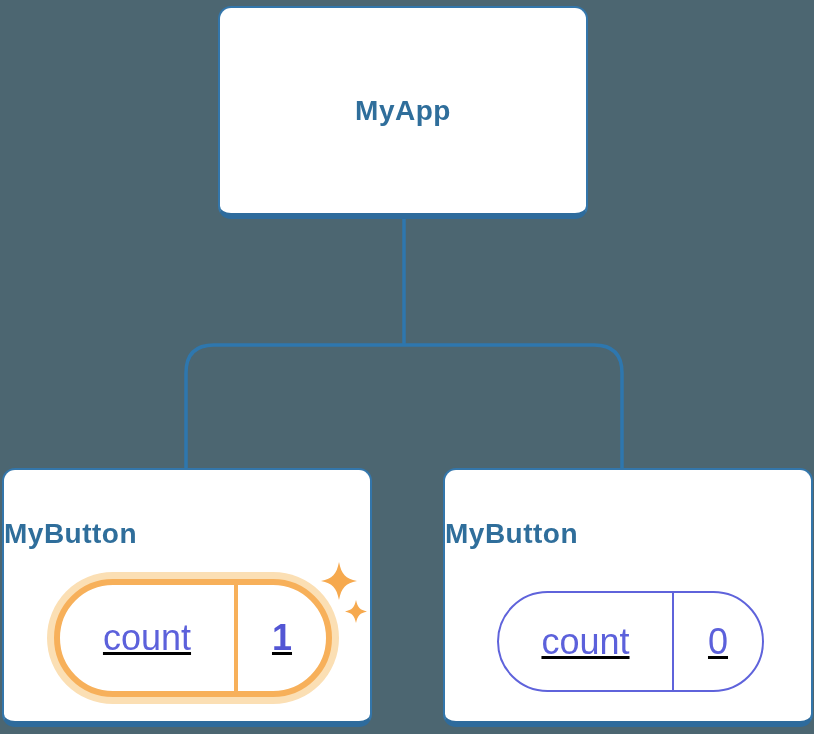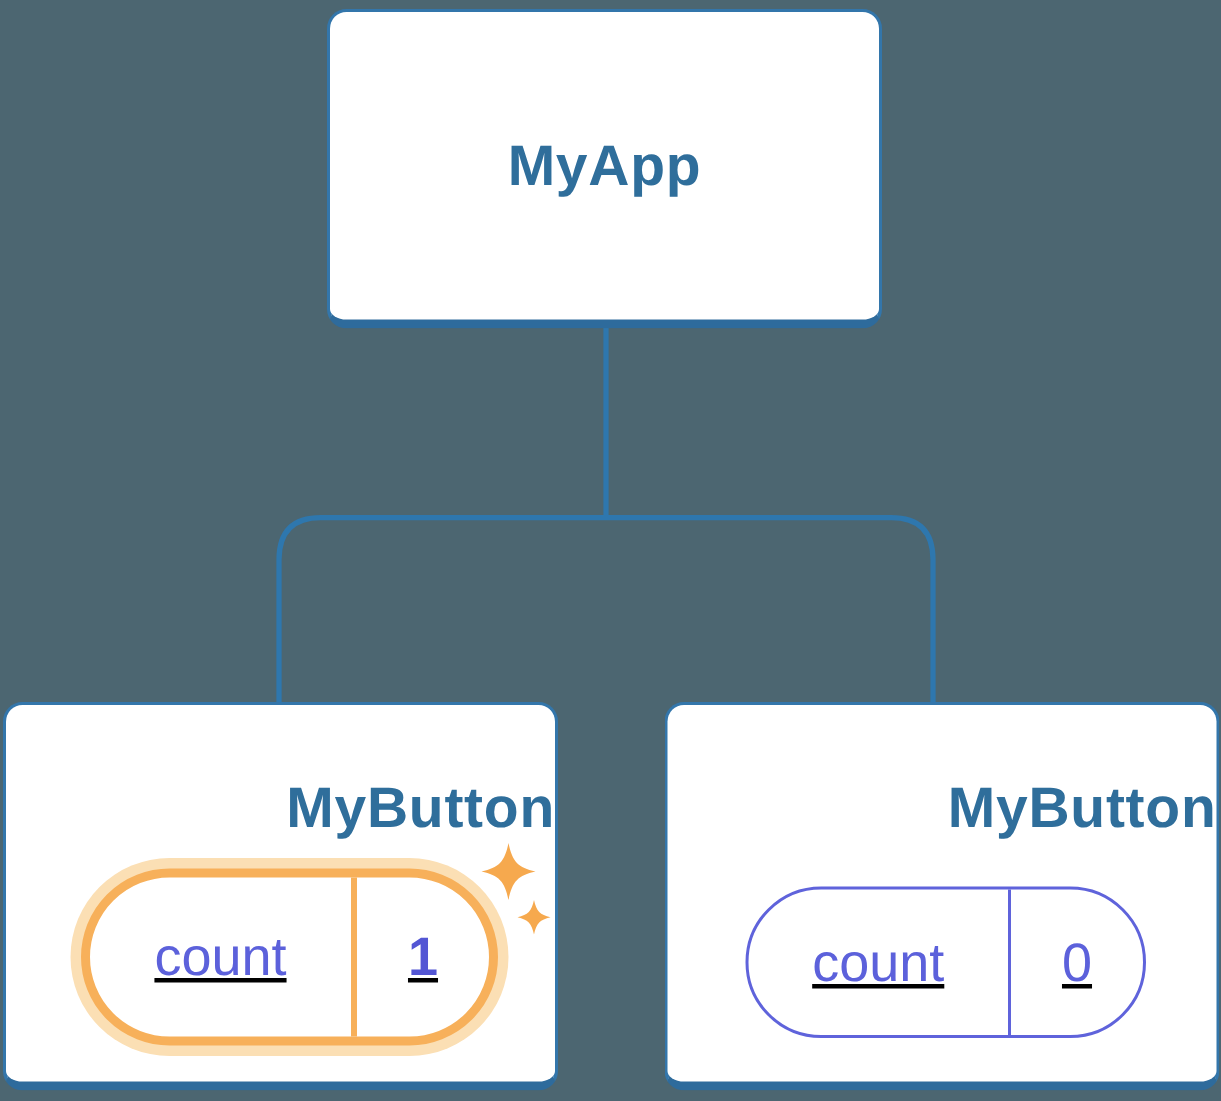--- a/index.html
+++ b/index.html
@@ -29,30 +29,30 @@
     left: 218px; top: 6px;
     width: 370px; height: 213px;
     display: flex;
     align-items: center;
     justify-content: center;
   }
   .card-child-left  { left: 2px;   top: 468px; width: 370px; height: 259px; }
   .card-child-right { left: 443px; top: 468px; width: 370px; height: 259px; }
   .node-heading {
     color: #2F6E9B;
-    font-size: 38px;
+    font-size: 28px;
     font-weight: 600;
     letter-spacing: 0.5px;
     line-height: 1;
   }
   .child-heading {
     position: absolute;
     left: 0; right: 0;
     top: 50px;
-    text-align: right;
+    text-align: left;
   }
   .state-pill {
     position: absolute;
     background: #FFFFFF;
     display: flex;
     box-sizing: border-box;
     align-items: stretch;
     text-decoration: underline;
   }
   .state-pill.highlighted {

